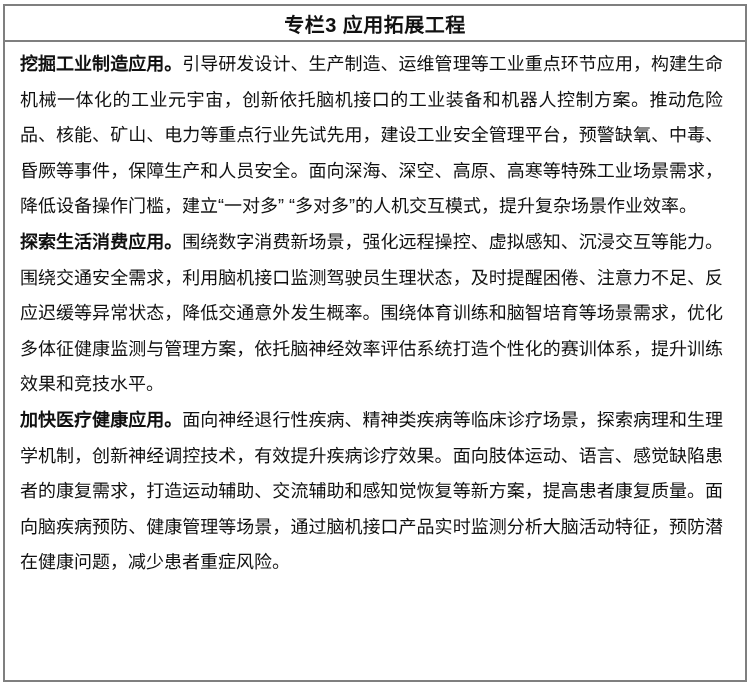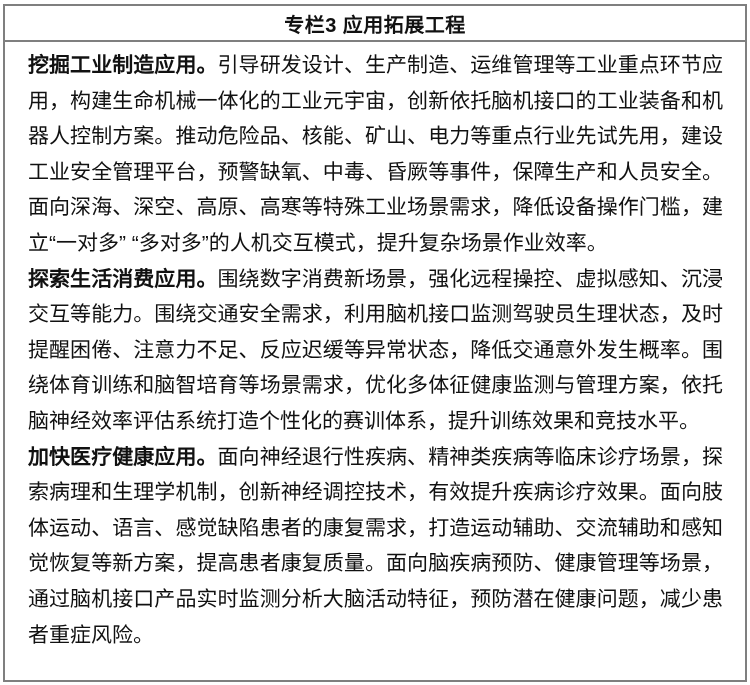--- a/index.html
+++ b/index.html
@@ -40,22 +40,22 @@
     align-items: center;
     justify-content: center;
   }
   .title-row .title-text {
     font-size: 20px;
     font-weight: bold;
     letter-spacing: 0.5px;
   }
   .body-cell {
     flex: 1 1 auto;
-    padding: 5px 22px 0 23px;
-    font-size: 21px;
+    padding: 5px 22px 0 15px;
+    font-size: 18px;
     line-height: 35.6px;
     text-align: justify;
     text-align-last: left;
     text-justify: inter-character;
     overflow: hidden;
   }
   .body-cell p {
     margin: 0;
     padding: 0;
   }

